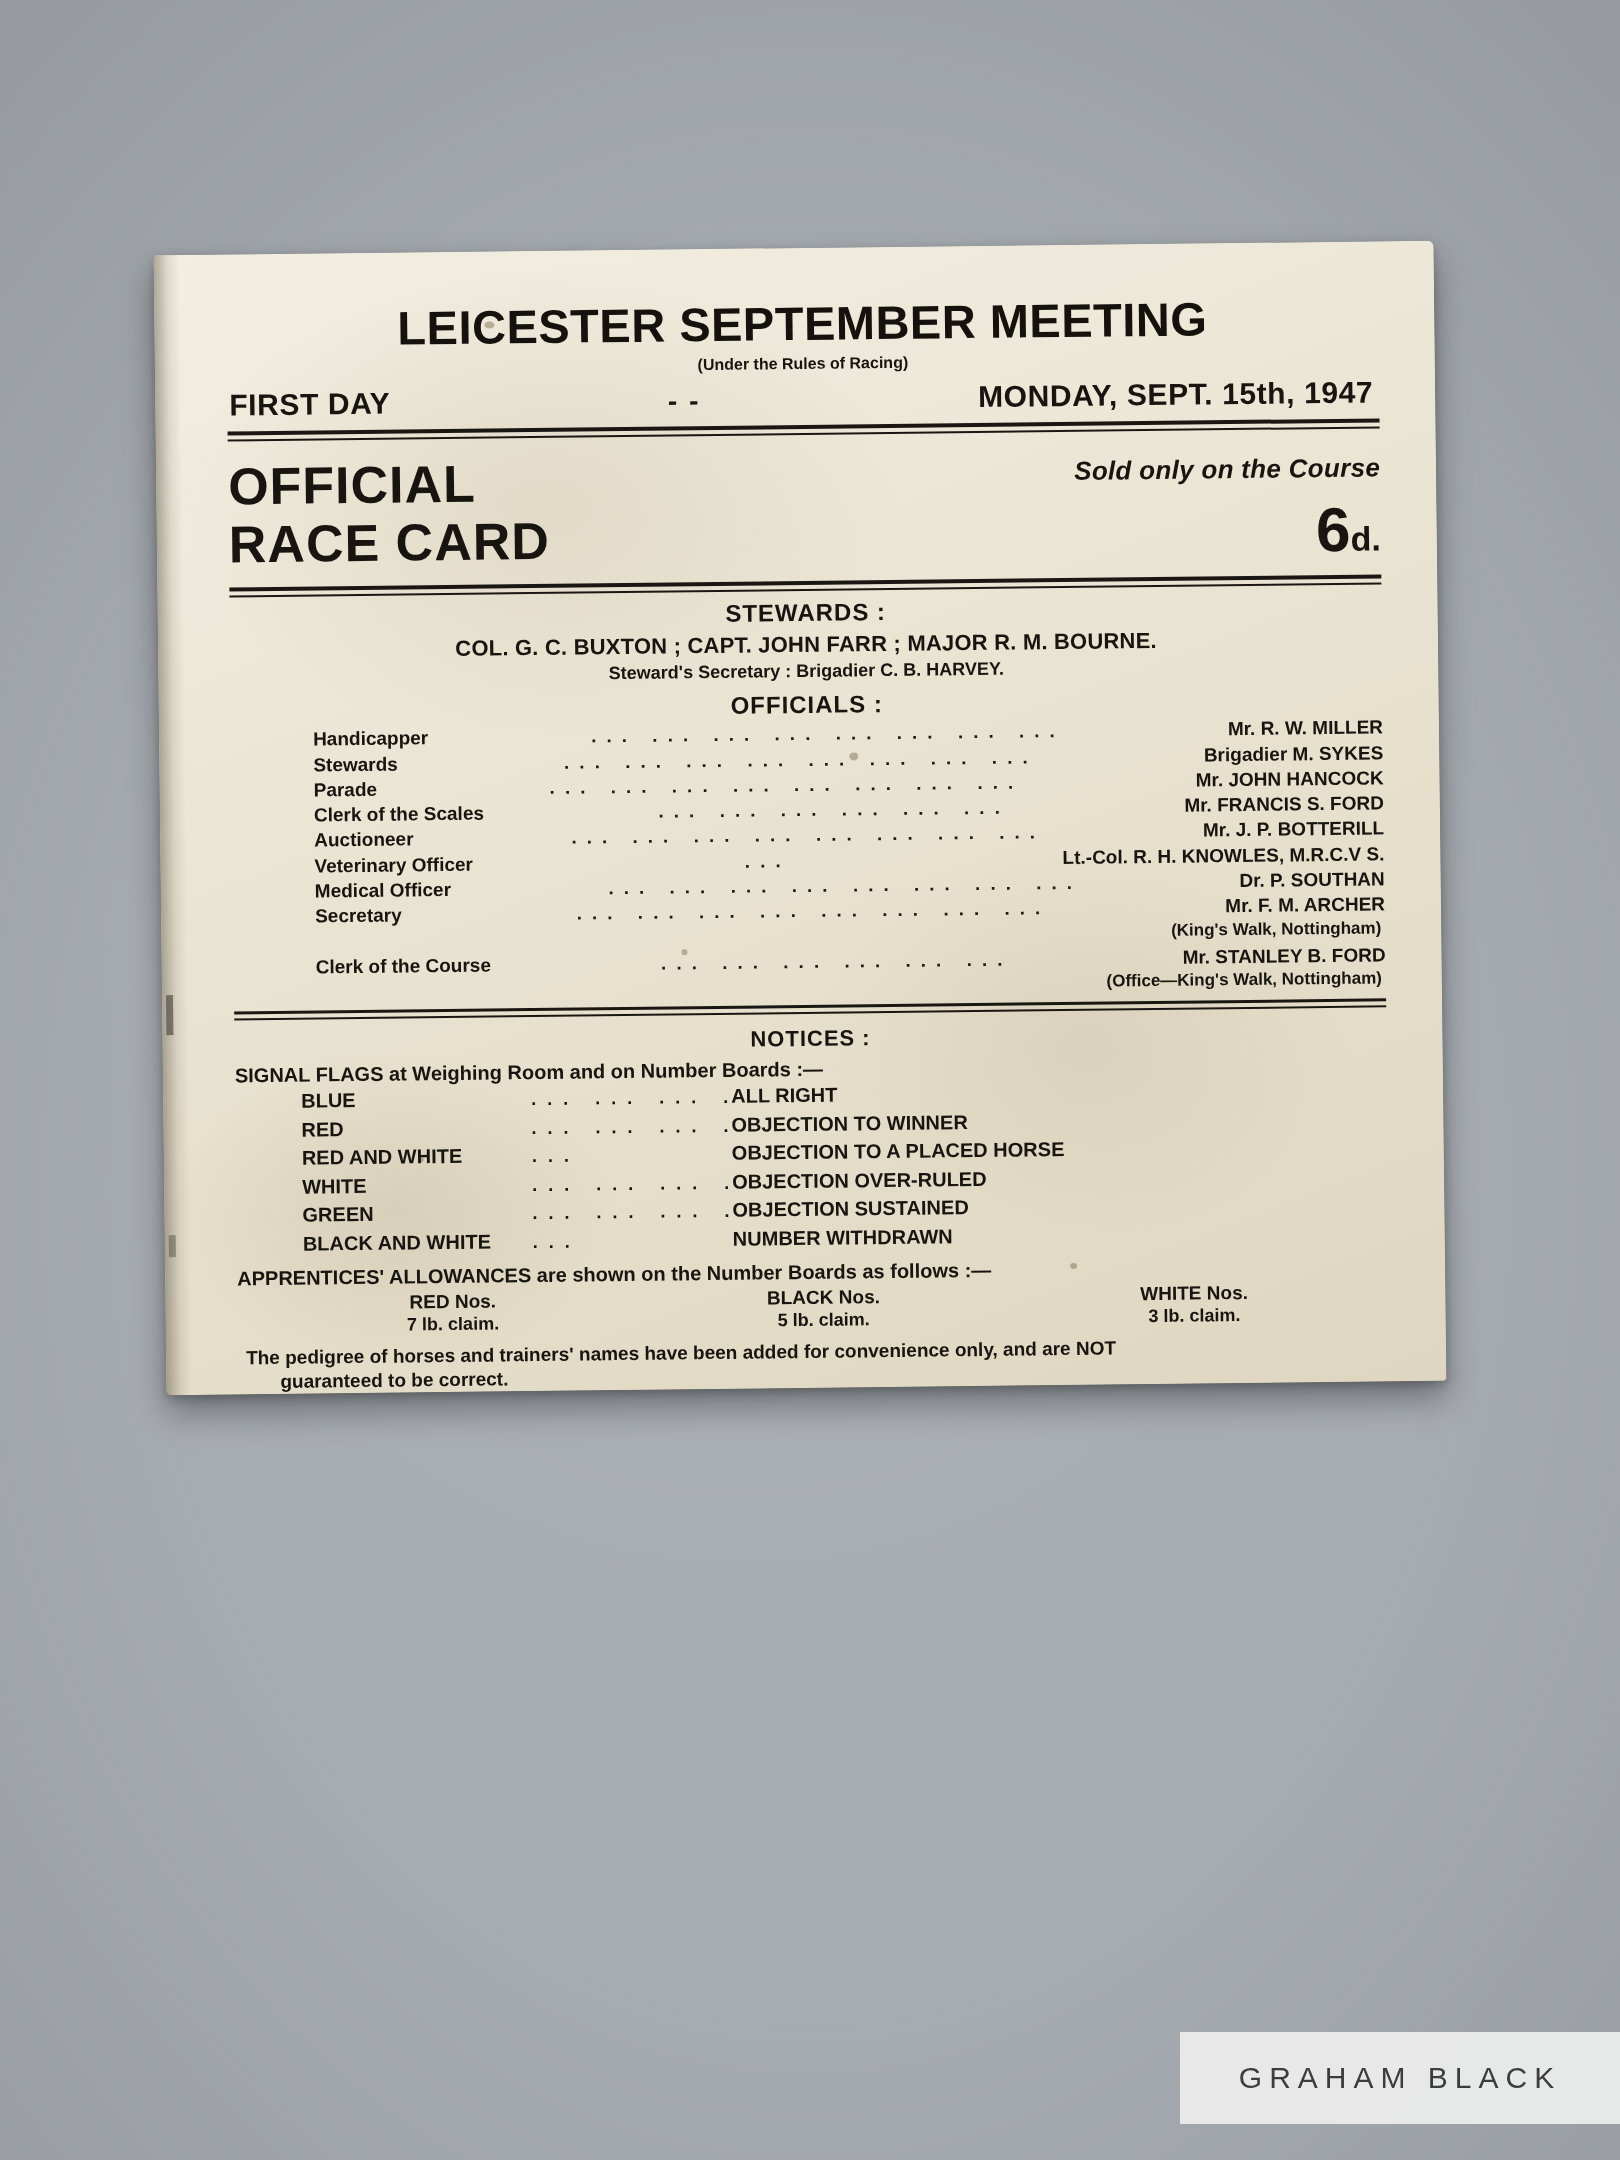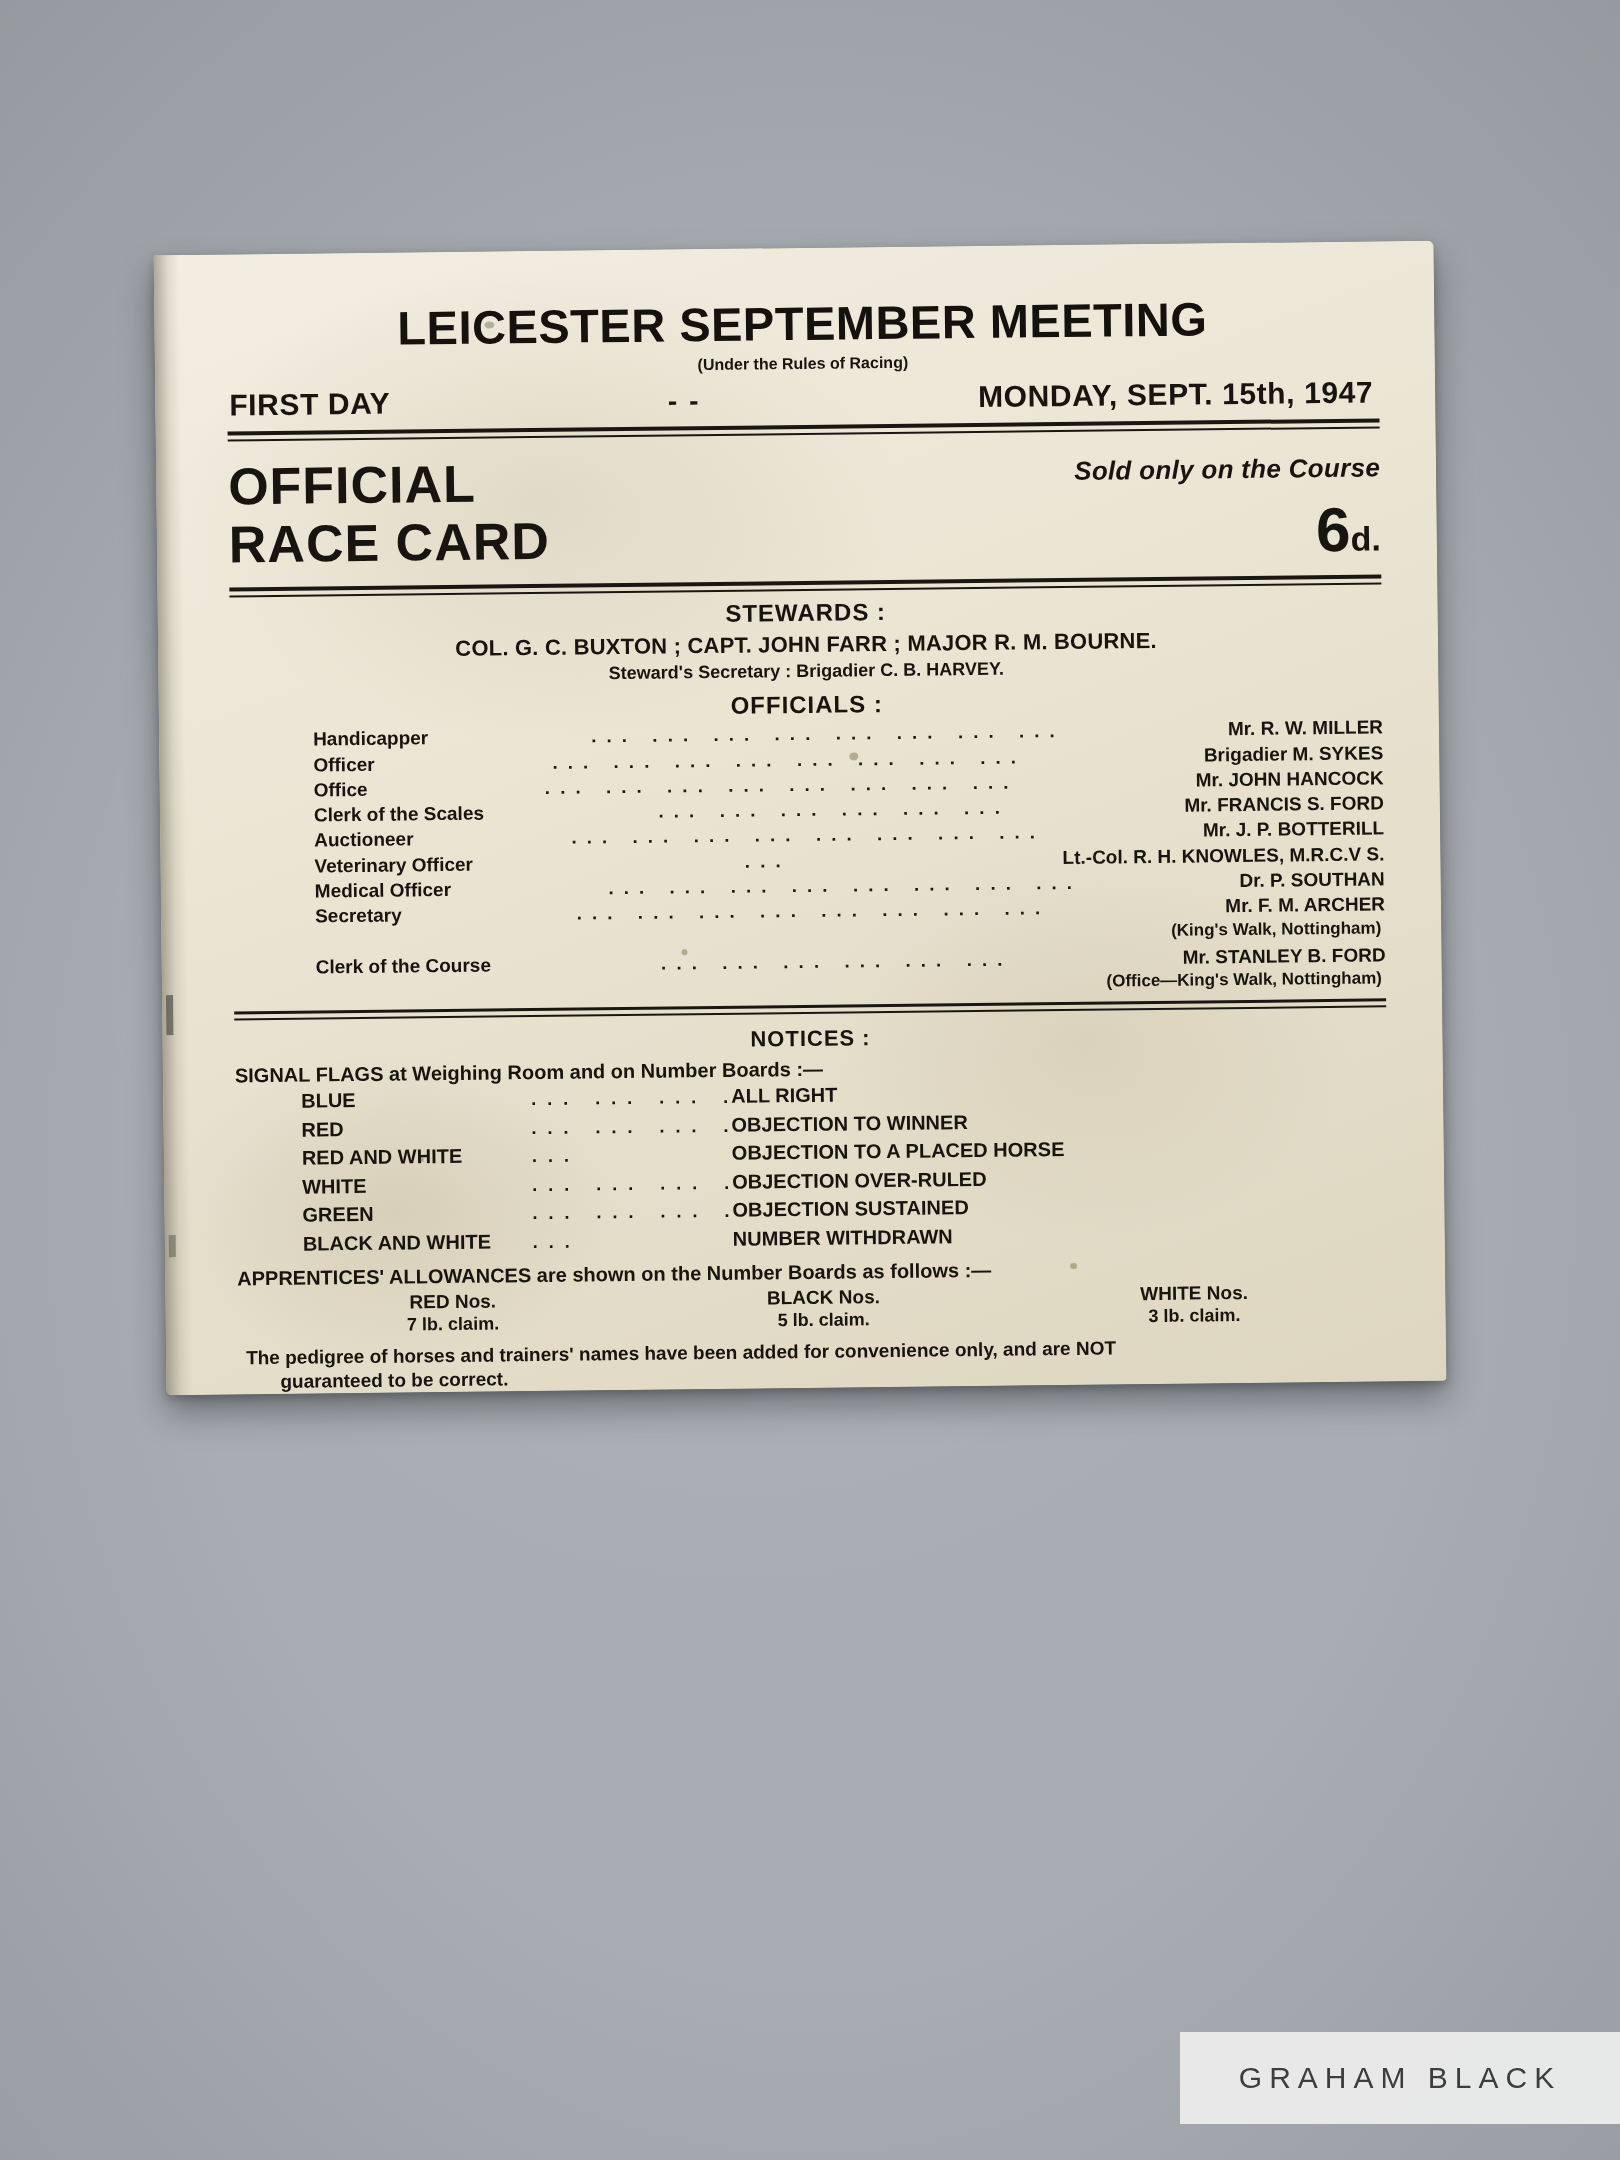--- a/index.html
+++ b/index.html
@@ -327,26 +327,26 @@
 
       <div class="section-head" style="margin-top:9px;">OFFICIALS :</div>
 
       <div class="officials">
         <div class="off-row">
           <span class="off-role">Handicapper</span>
           <span class="off-dots">...   ...   ...   ...   ...   ...   ...   ...</span>
           <span class="off-name">Mr. R. W. MILLER</span>
         </div>
         <div class="off-row">
-          <span class="off-role">Officer</span>
+          <span class="off-role">Stewards</span>
           <span class="off-dots">...   ...   ...   ...   ...   ...   ...   ...</span>
           <span class="off-name">Brigadier M. SYKES</span>
         </div>
         <div class="off-row">
-          <span class="off-role">Office</span>
+          <span class="off-role">Parade</span>
           <span class="off-dots">...   ...   ...   ...   ...   ...   ...   ...</span>
           <span class="off-name">Mr. JOHN HANCOCK</span>
         </div>
         <div class="off-row">
           <span class="off-role">Clerk of the Scales</span>
           <span class="off-dots">...   ...   ...   ...   ...   ...</span>
           <span class="off-name">Mr. FRANCIS S. FORD</span>
         </div>
         <div class="off-row">
           <span class="off-role">Auctioneer</span>

